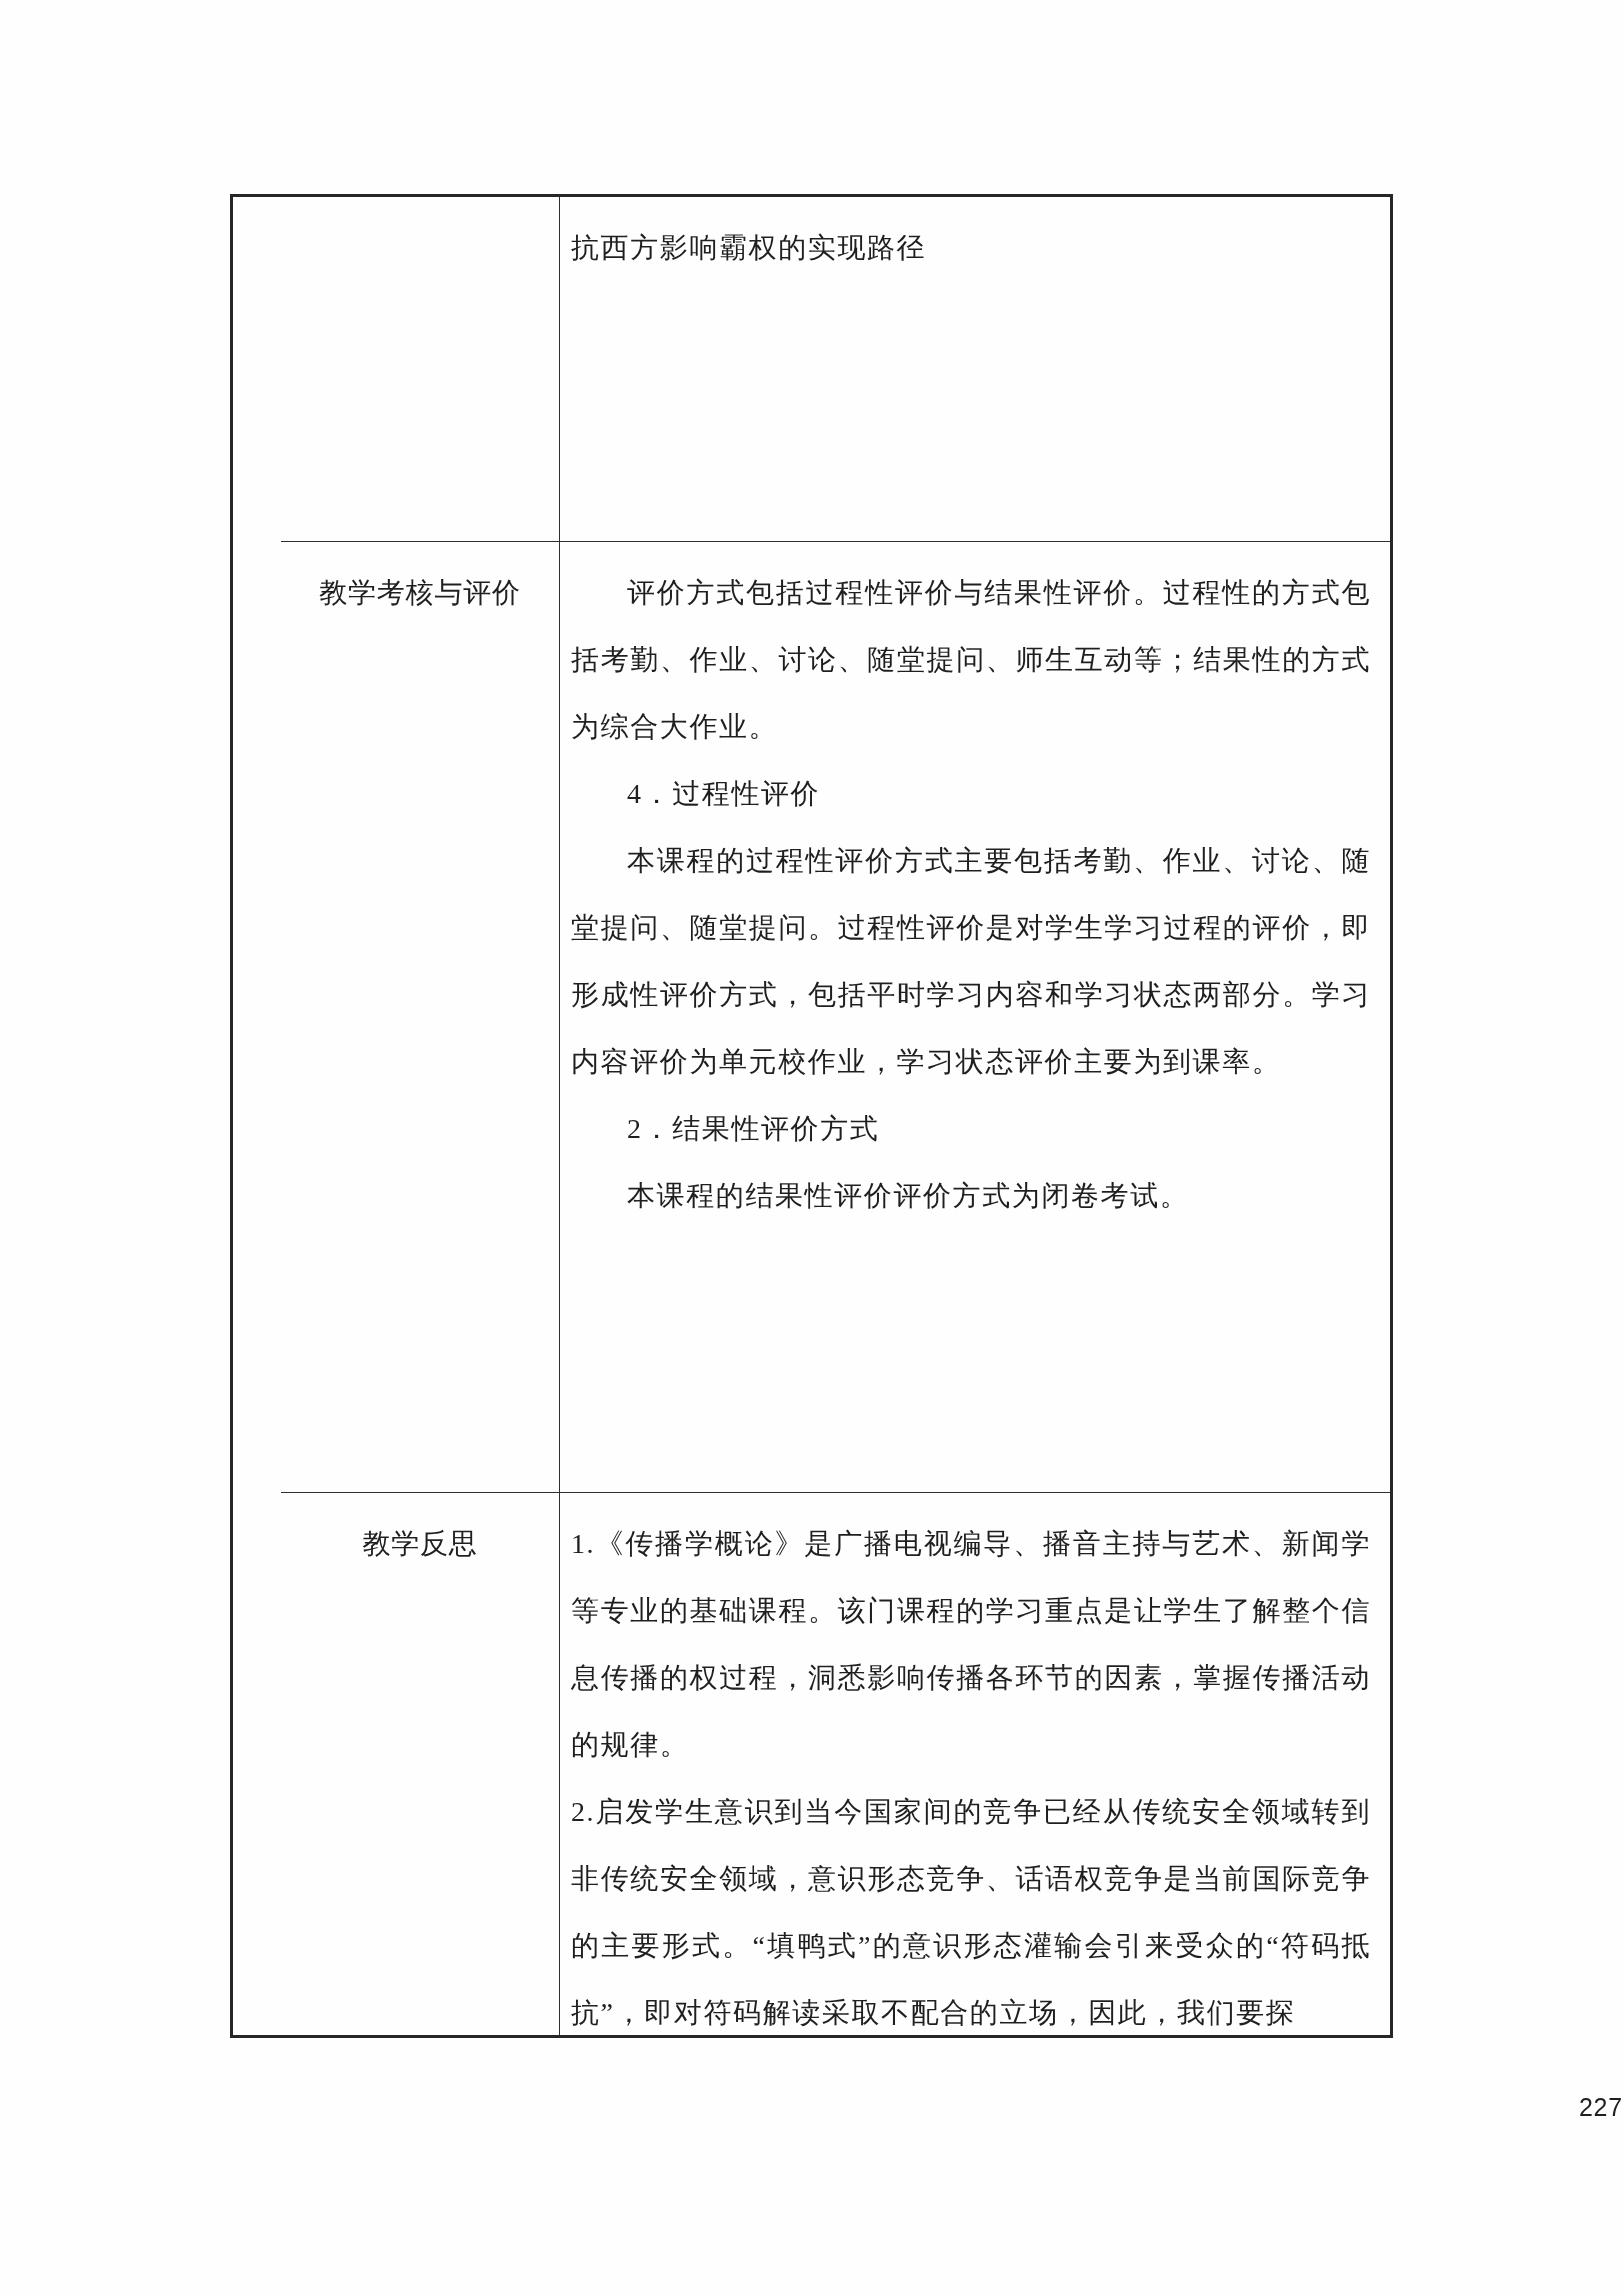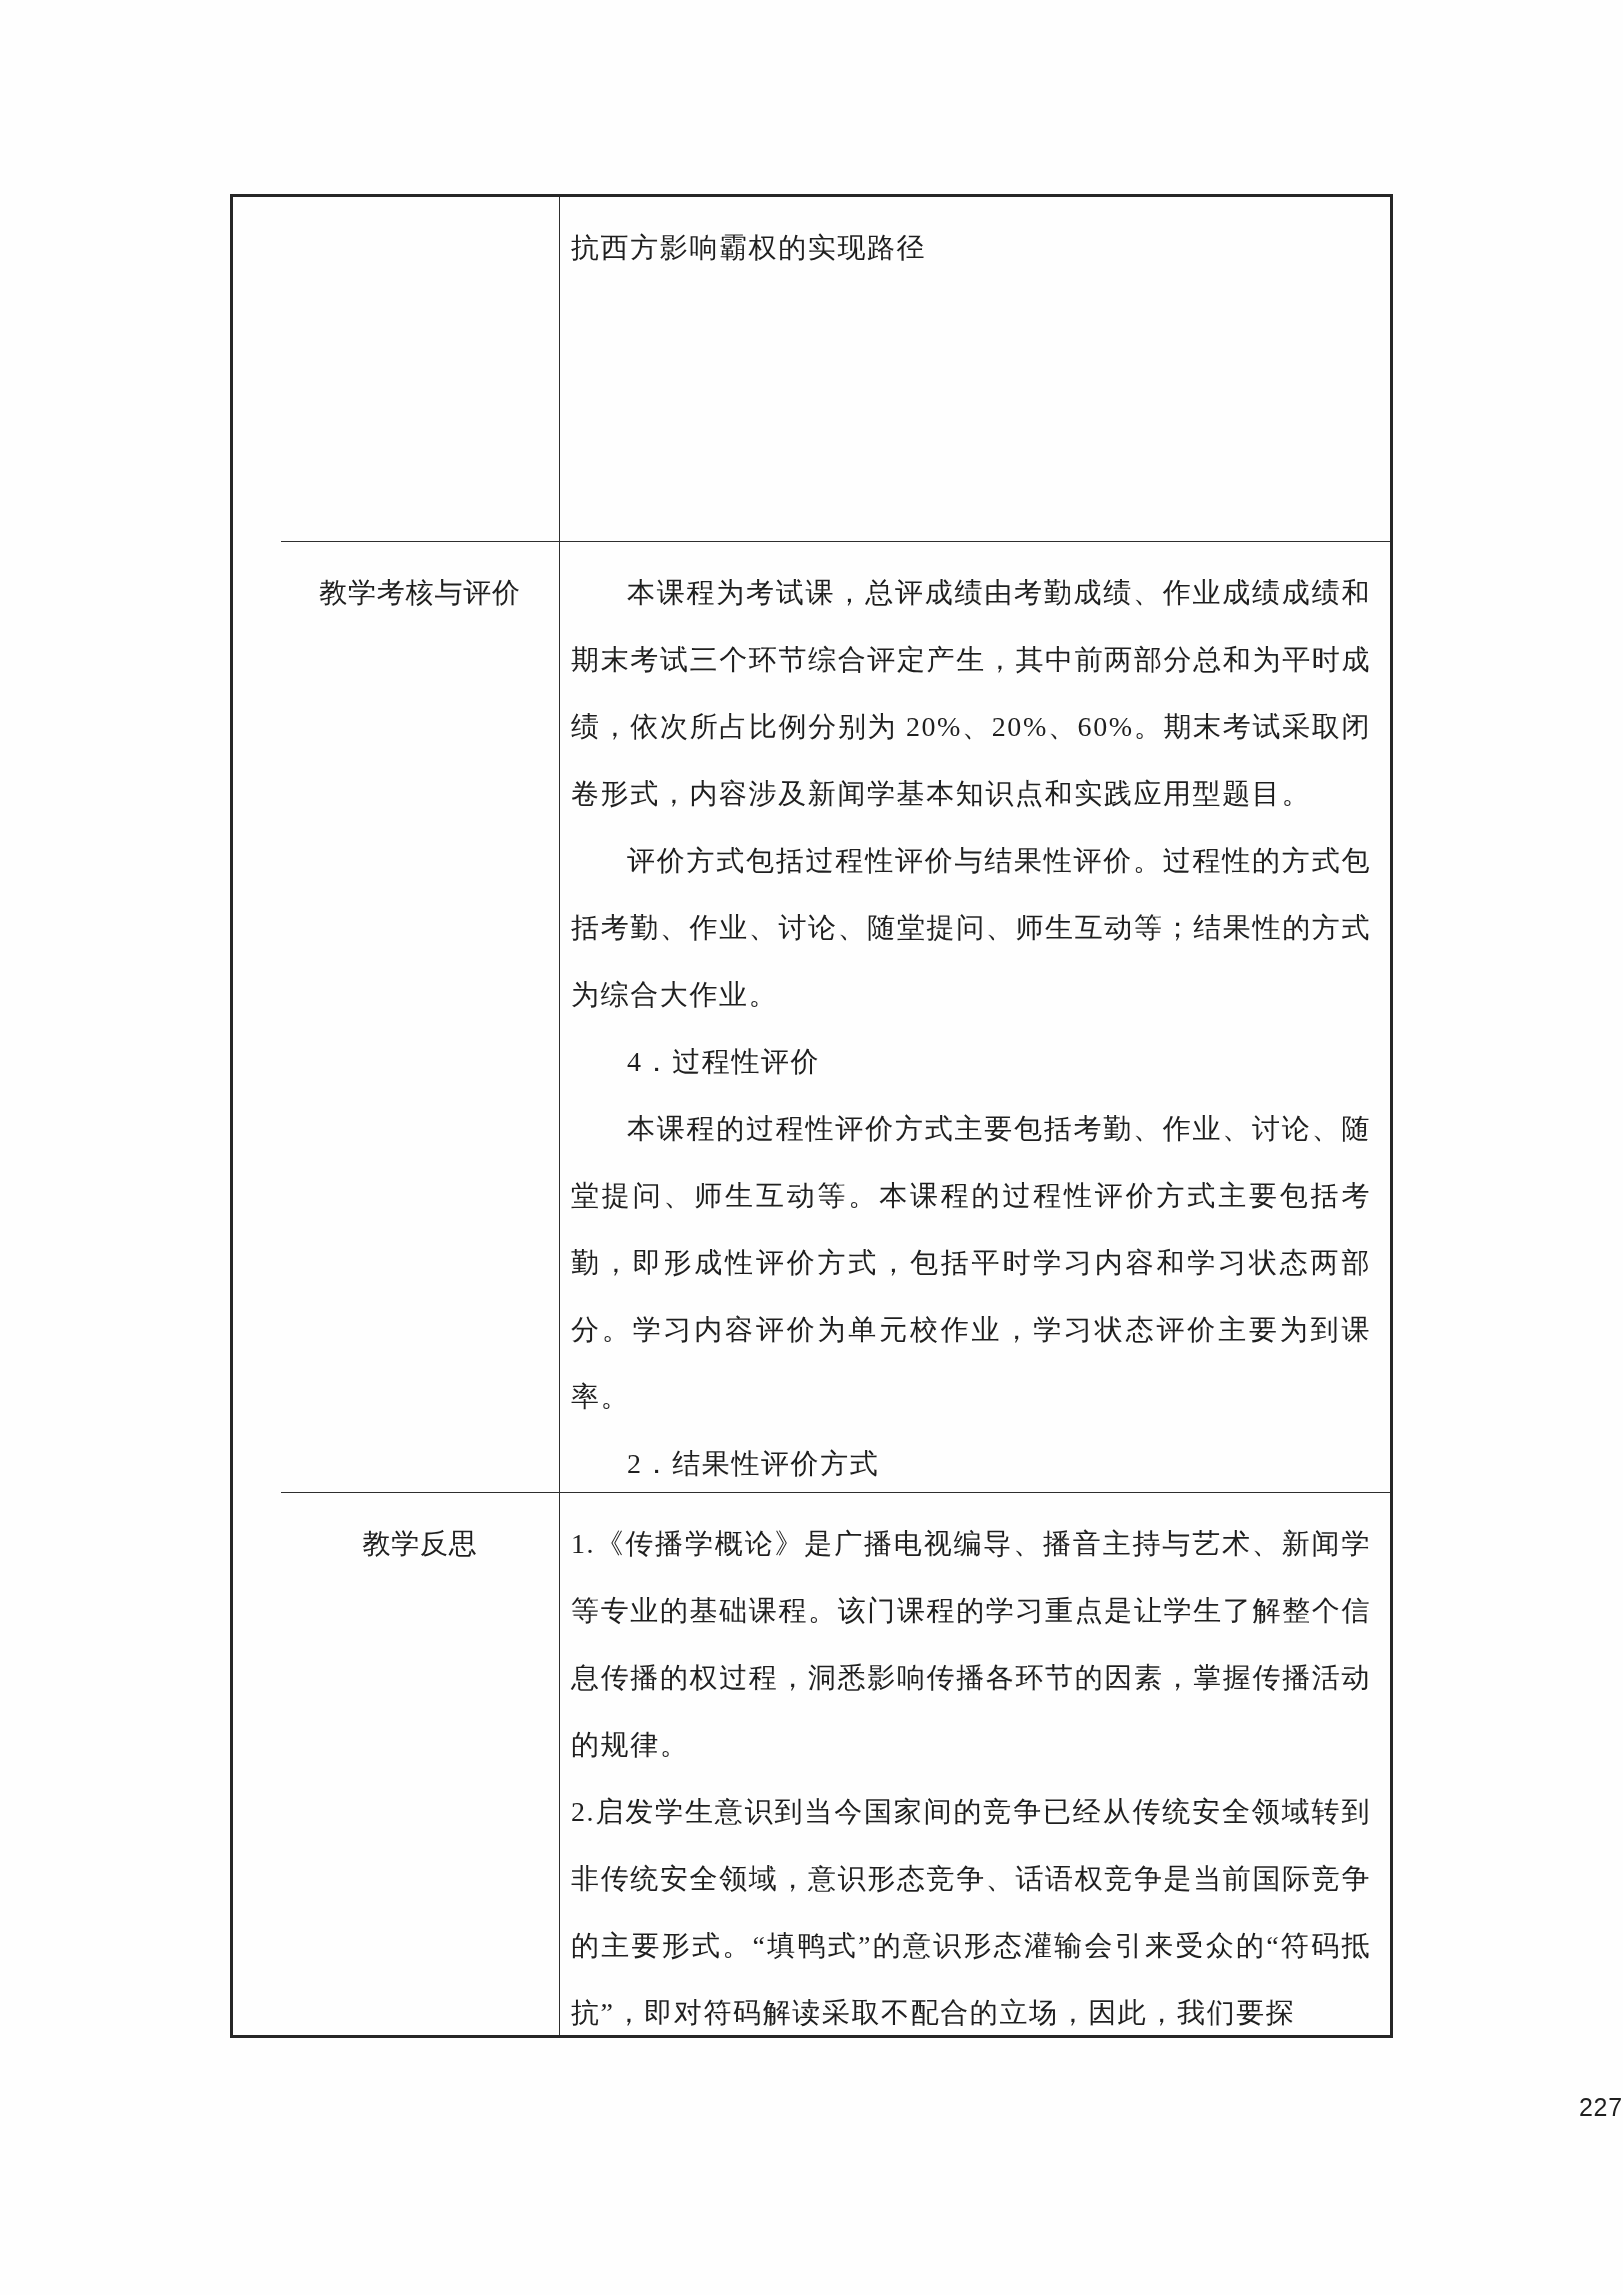--- a/index.html
+++ b/index.html
@@ -72,24 +72,23 @@
 <body>
 
 <div class="page">
   <div class="doc-table">
       <div class="cell label-cell bb"><span></span></div>
       <div class="cell content-cell bb">
         <p>抗西方影响霸权的实现路径</p>
       </div>
       <div class="cell label-cell bb"><span>教学考核与评价</span></div>
       <div class="cell content-cell bb">
-        <p class="indent">本课程为考试课，总评成绩由考勤成绩、作业成绩成绩和期末考试三个环节综合评定产生，其中前两部分总和为平时成绩，依次所占比例分别为 20%、20%、60%。期末考试采取闭卷形式，内容涉及新闻学基本知识点和实践应用型题目。</p>
         <p class="indent">评价方式包括过程性评价与结果性评价。过程性的方式包括考勤、作业、讨论、随堂提问、师生互动等；结果性的方式为综合大作业。</p>
         <p class="indent">4．过程性评价</p>
-        <p class="indent">本课程的过程性评价方式主要包括考勤、作业、讨论、随堂提问、师生互动等。本课程的过程性评价方式主要包括考勤，即形成性评价方式，包括平时学习内容和学习状态两部分。学习内容评价为单元校作业，学习状态评价主要为到课率。</p>
+        <p class="indent">本课程的过程性评价方式主要包括考勤、作业、讨论、随堂提问、随堂提问。过程性评价是对学生学习过程的评价，即形成性评价方式，包括平时学习内容和学习状态两部分。学习内容评价为单元校作业，学习状态评价主要为到课率。</p>
         <p class="indent">2．结果性评价方式</p>
         <p class="indent">本课程的结果性评价评价方式为闭卷考试。</p>
       </div>
       <div class="cell label-cell"><span>教学反思</span></div>
       <div class="cell content-cell">
         <p>1.《传播学概论》是广播电视编导、播音主持与艺术、新闻学等专业的基础课程。该门课程的学习重点是让学生了解整个信息传播的权过程，洞悉影响传播各环节的因素，掌握传播活动的规律。</p>
         <p>2.启发学生意识到当今国家间的竞争已经从传统安全领域转到非传统安全领域，意识形态竞争、话语权竞争是当前国际竞争的主要形式。“填鸭式”的意识形态灌输会引来受众的“符码抵抗”，即对符码解读采取不配合的立场，因此，我们要探</p>
       </div>
     </div>
   <div class="page-number">227</div>

